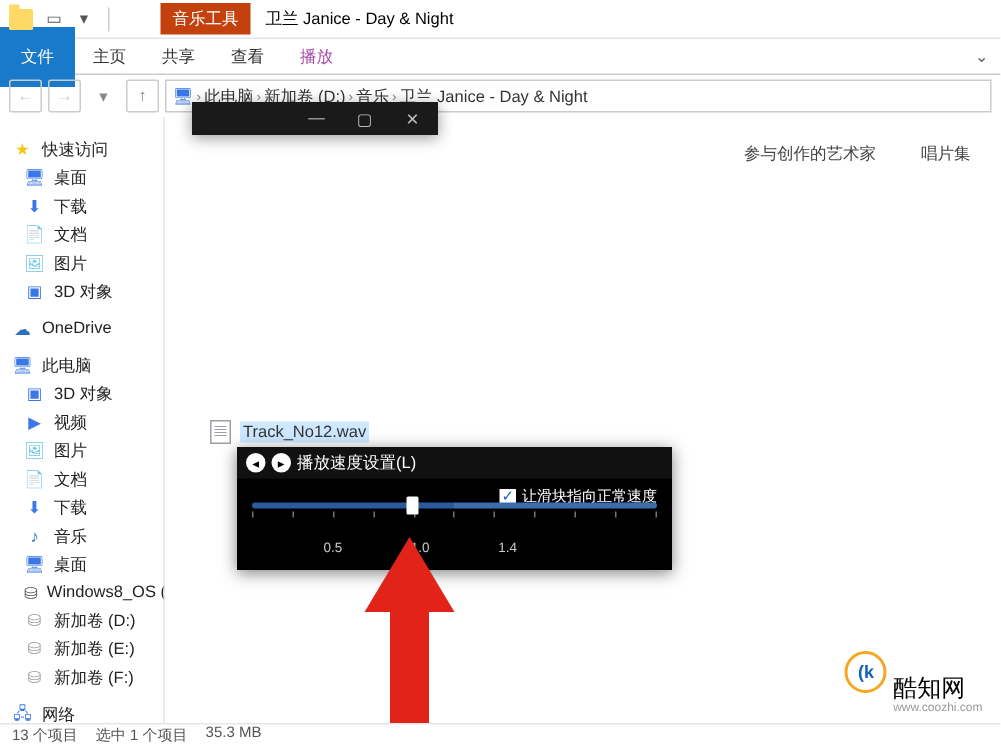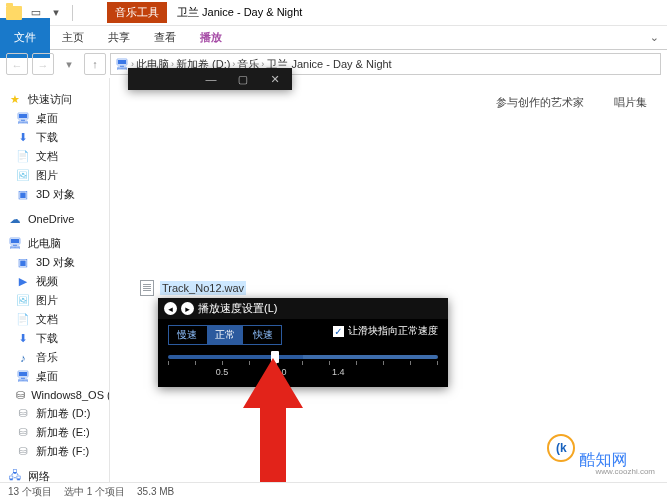--- a/index.html
+++ b/index.html
@@ -11,21 +11,21 @@
 .titlebar .folder-ico::before { content:""; position:absolute; top:-3px; left:0; width:7px; height:3px; background:#ffd966; border-radius:1px 1px 0 0;}
 .titlebar .qat { width: 16px; height: 16px; margin-right: 4px; display:flex; align-items:center; justify-content:center; color:#555;}
 .titlebar .sep { width:1px; height:16px; background:#ccc; margin:0 4px;}
 .titlebar .context-tab { background:#c2410c; color:#fff; padding:3px 8px; font-size:11px; margin-left:30px;}
 .titlebar .title-text { margin-left:10px; color:#000; font-size:11px;}
 
 
 .ribbon { height: 24px; background:#fff; display:flex; align-items:center; border-bottom:1px solid #ccc;}
 .ribbon .file-tab { background:#1979ca; color:#fff; padding:20px 14px; font-size:11px; height:100%; display:flex; align-items:center;}
 .ribbon .tab { padding:4px 12px; font-size:11px; color:#333;}
-.ribbon .tab.context { color:#a64ca6;font-weight:bold;}
+.ribbon .tab.context { color:#a64ca6;}
 .ribbon .chev { margin-left:auto; margin-right:8px; color:#666; }
 
 
 .addrbar { height:28px; display:flex; align-items:center; padding:2px 6px; gap:4px; background:#fff;}
 .navbtn { width:22px; height:22px; border:1px solid #ccc; border-radius:2px; display:flex; align-items:center; justify-content:center; color:#888; font-size:11px;}
 .navbtn.disabled{ color:#ccc;}
 .addrbox { flex:1; height:22px; border:1px solid #ccc; display:flex; align-items:center; padding:0 4px; gap:2px; font-size:11px; color:#333;}
 .addrbox .crumb{ display:flex; align-items:center; gap:3px;}
 .addrbox .car{ color:#888; font-size:9px;}
 
@@ -69,37 +69,37 @@
 .speed .presets{ display:flex; gap:2px; border:1px solid #2b5a9e; width:fit-content;}
 .speed .preset{ padding:2px 8px; color:#8fc1ff; font-size:10px;}
 .speed .preset.active{ background:#2b5a9e; color:#fff;}
 .speed .chk{ position:absolute; right:10px; top:26px; display:flex; align-items:center; gap:4px; font-size:10px;}
 .speed .chkbox{ width:11px; height:11px; background:#fff; color:#1560bd; display:flex; align-items:center; justify-content:center; font-size:10px;}
 .speed .slider-wrap{ margin-top:10px;}
 .speed .track-line{ height:4px; background:linear-gradient(to right,#2b5a9e 0 50%,#3d6cab 50% 100%); position:relative; border-radius:2px;}
 .speed .thumb{ position:absolute; top:-4px; left:38%; width:8px; height:12px; background:#fff; border-radius:1px;}
 .speed .ticks{ display:flex; justify-content:space-between; margin-top:2px;}
 .speed .ticks span{ width:1px; height:4px; background:#777;}
-.speed .labels{ display:flex; justify-content:space-between; font-size:9px; color:#ccc; margin-top:2px; padding:0 2px;}
+.speed .labels{ display:flex; justify-content:space-between; font-size:9px; color:#ccc; margin-top:15px; padding:0 2px;}
 .speed .readout{ margin-top:6px; font-size:10px; display:flex; align-items:center; justify-content:space-between;}
 .speed .btns{ display:flex; gap:4px;}
 .speed .pb{ width:26px; height:16px; background:#333; border:1px solid #555; display:flex; align-items:center; justify-content:center; color:#aaa; font-size:9px;}
 
 
 .arrow{ position:absolute; left:238px; top:358px; pointer-events:none;}
 
 
-.status{ position:absolute; bottom:0; left:0; right:0; height:18px; background:#fff; border-top:1px solid #e5e5e5; display:flex; align-items:center; gap:12px; padding:0 8px; font-size:10px; color:#555;}
+.status{ position:absolute; bottom:0; left:0; right:0; height:18px; background:#fff; border-top:1px solid #e5e5e5; display:flex; gap:12px; padding:0 8px; font-size:10px; color:#555;}
 
 
 .watermark{ position:absolute; right:12px; bottom:24px; display:flex; align-items:center; gap:4px;}
 .watermark .logo{ width:28px; height:28px; border:2px solid #f5a623; border-radius:50%; display:flex; align-items:center; justify-content:center; color:#1560bd; font-weight:bold; font-size:12px; background:#fff;}
 .watermark .txt{ line-height:1;}
-.watermark .cn{ font-size:16px; color:#3b82f6; font-weight:500;margin-top:32px;}
-.watermark .en{ font-size:8px; color:#999;margin-left:16px;}
+.watermark .cn{ font-size:16px; color:#000000; font-weight:500;margin-top:32px;}
+.watermark .en{ font-size:8px; color:#999;}
 </style>
 </head>
 <body>
 
 <div class="titlebar">
   <div class="folder-ico"></div>
   <div class="qat">▭</div>
   <div class="qat">▾</div>
   <div class="sep"></div>
   <div class="context-tab">音乐工具</div>
@@ -240,25 +240,20 @@
       </div>
     </div>
 
     <div class="speed">
       <div class="hdr">
         <span class="circ">◂</span>
         <span class="circ">▸</span>
         <span>播放速度设置(L)</span>
       </div>
       <div class="body">
-        <div class="presets">
-          <div class="preset">慢速</div>
-          <div class="preset active">正常</div>
-          <div class="preset">快速</div>
-        </div>
         <div class="chk">
           <span class="chkbox">✓</span>
           <span>让滑块指向正常速度</span>
         </div>
         <div class="slider-wrap">
           <div class="track-line">
               <div class="thumb"></div>
             </div>
           <div class="ticks">
               <span></span>

